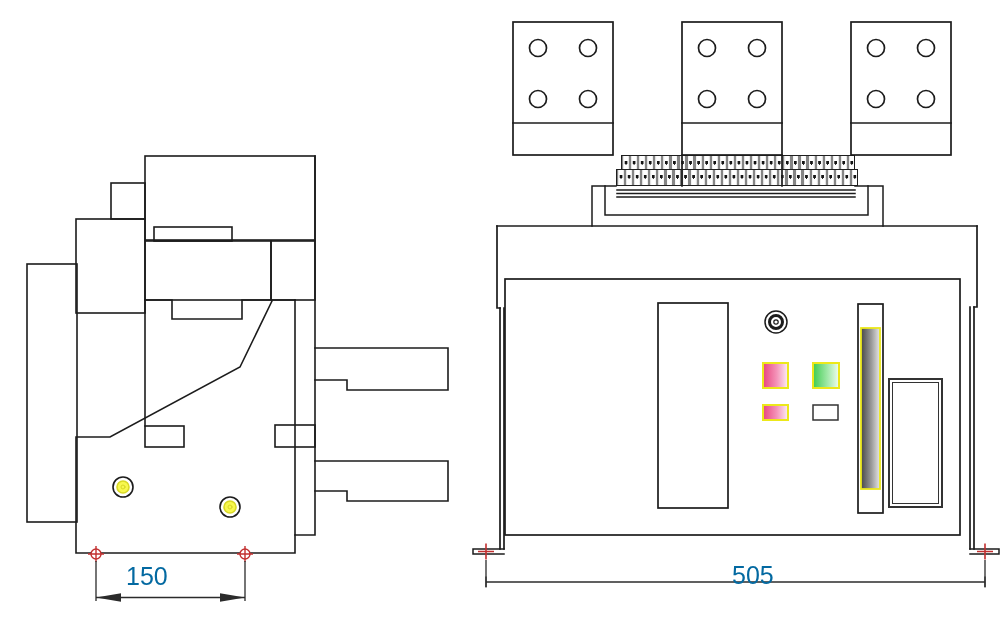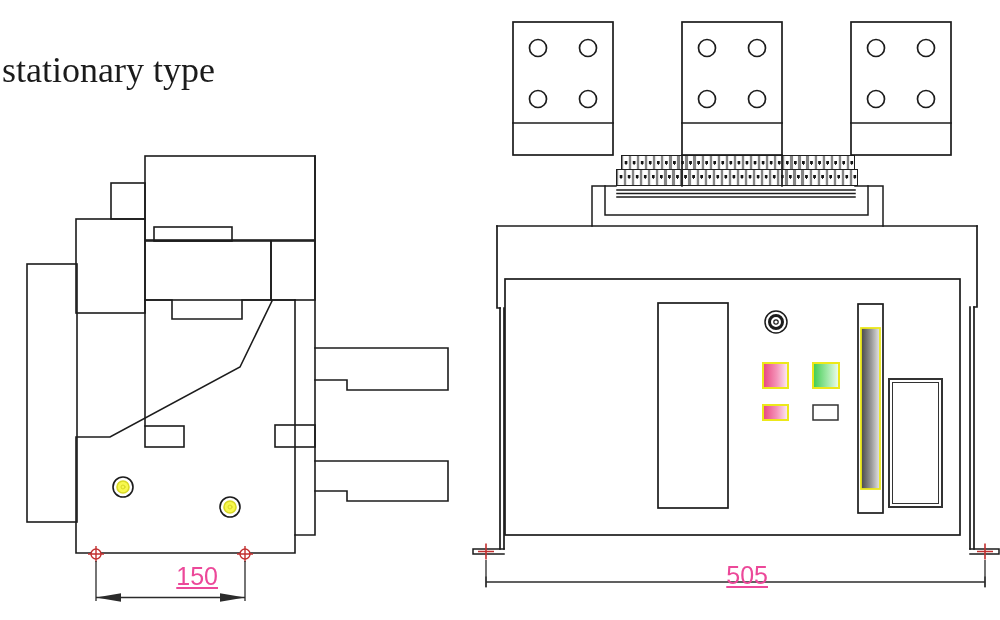--- a/index.html
+++ b/index.html
@@ -10,26 +10,25 @@
   .abs{position:absolute;}
   #title-model{
     left:2px;top:10px;font-size:34px;line-height:1.15;color:#1b1b1b;
     font-family:"Liberation Sans",sans-serif;letter-spacing:0.5px;
   }
   #title-variant{
     left:2px;top:51px;font-size:36px;line-height:1.1;color:#1b1b1b;
     font-family:"Liberation Serif",serif;
   }
   .dim-text{
-    font-size:25px;color:#ec4899;text-align:right;
+    font-size:25px;color:#0369a1;text-align:left;
     font-family:"Liberation Sans",sans-serif;
-    text-decoration:underline;
   }
   #dim-150{left:126px;top:562px;width:92px;}
-  #dim-505{left:678px;top:561px;width:90px;}
+  #dim-505{left:732px;top:561px;width:90px;}
   
   .term-row{
     box-sizing:border-box;border:1px solid #1e1e1e;background-color:#ffffff;
     background-image:
       radial-gradient(circle 1.7px at 4.03px 6.9px, #141414 98%, rgba(0,0,0,0) 100%),
       repeating-linear-gradient(90deg,
         #858585 0px, #858585 1.1px,
         #dedede 1.1px, #ffffff 2.4px,
         #ffffff 5.7px, #dedede 6.9px,
         #858585 6.9px, #858585 8.07px);
@@ -200,16 +199,15 @@
       <path d="M977,551.5 H993 M985,543.5 V559.5"></path>
     </g>
 
     <g stroke="#2b2b2b" stroke-width="1.3" fill="none">
       <path d="M486,560 V587 M985,560 V587"></path>
       <path d="M486,582 H985"></path>
       <path d="M486,576.5 V587.5 M985,576.5 V587.5"></path>
     </g>
   </svg>
 
-  <div class="abs" id="title-variant">stationary type</div>
   <div class="abs dim-text" id="dim-150">150</div>
   <div class="abs dim-text" id="dim-505">505</div>
 </div>
 
 </body></html>

